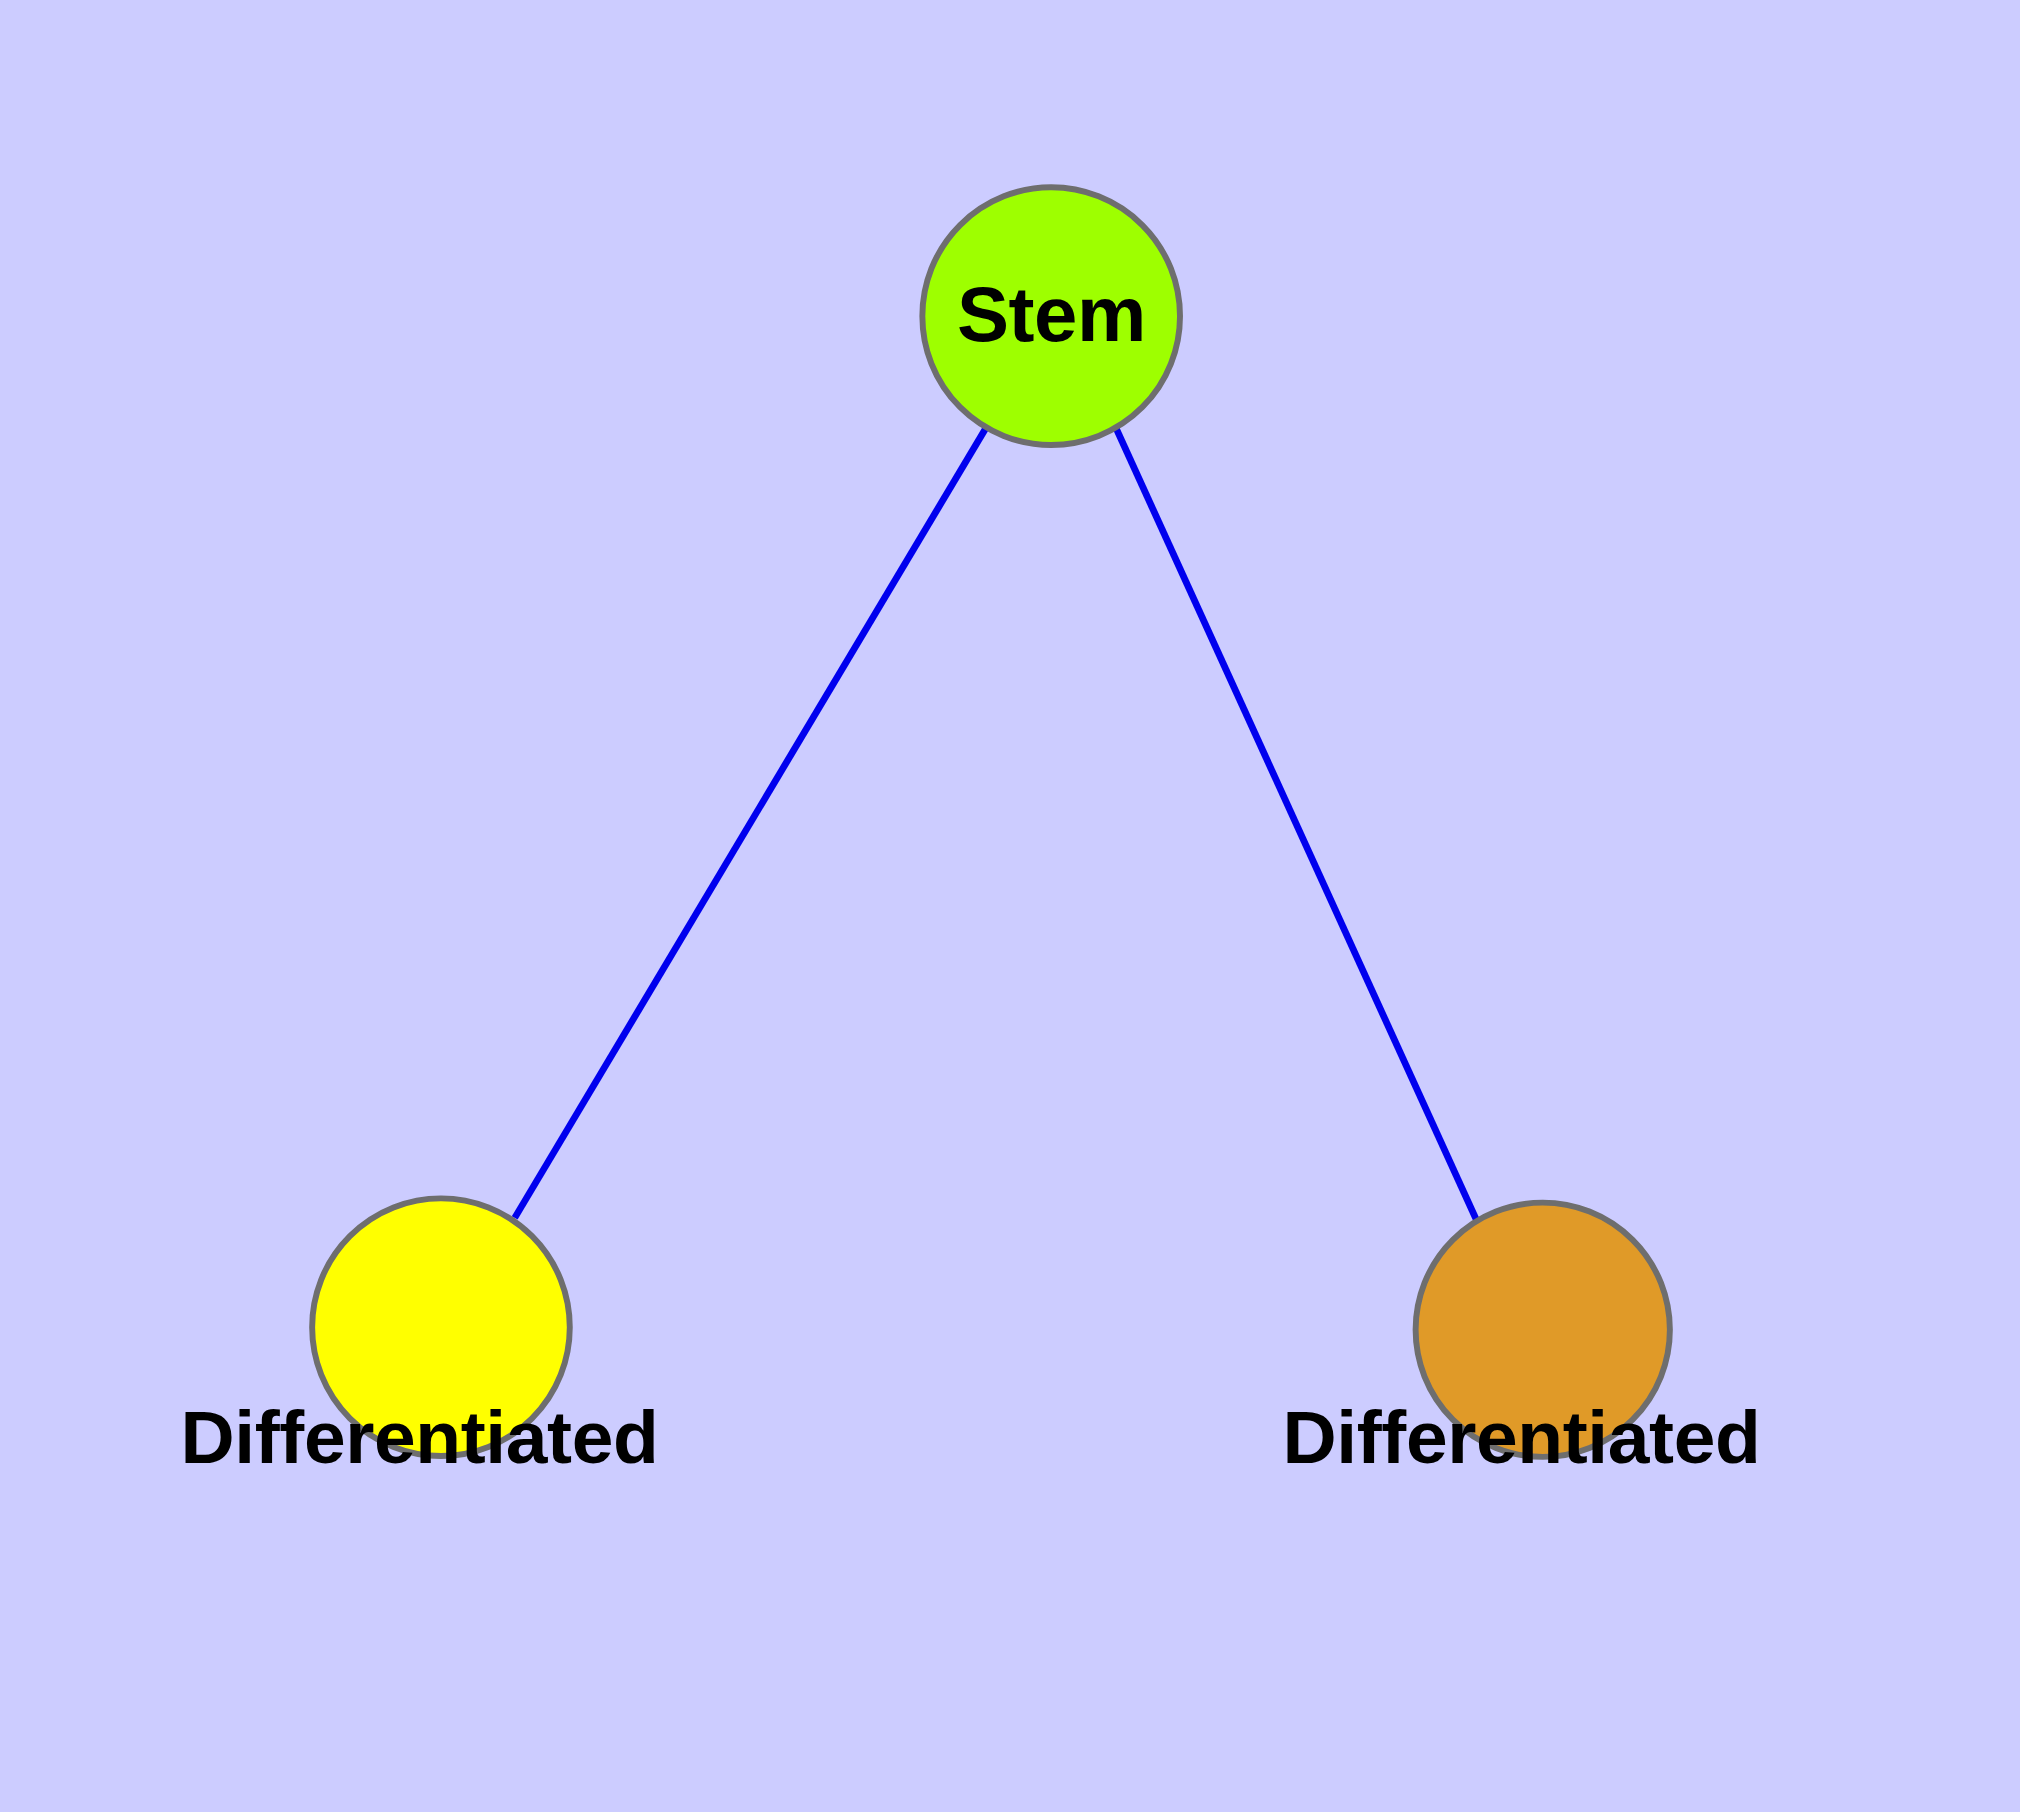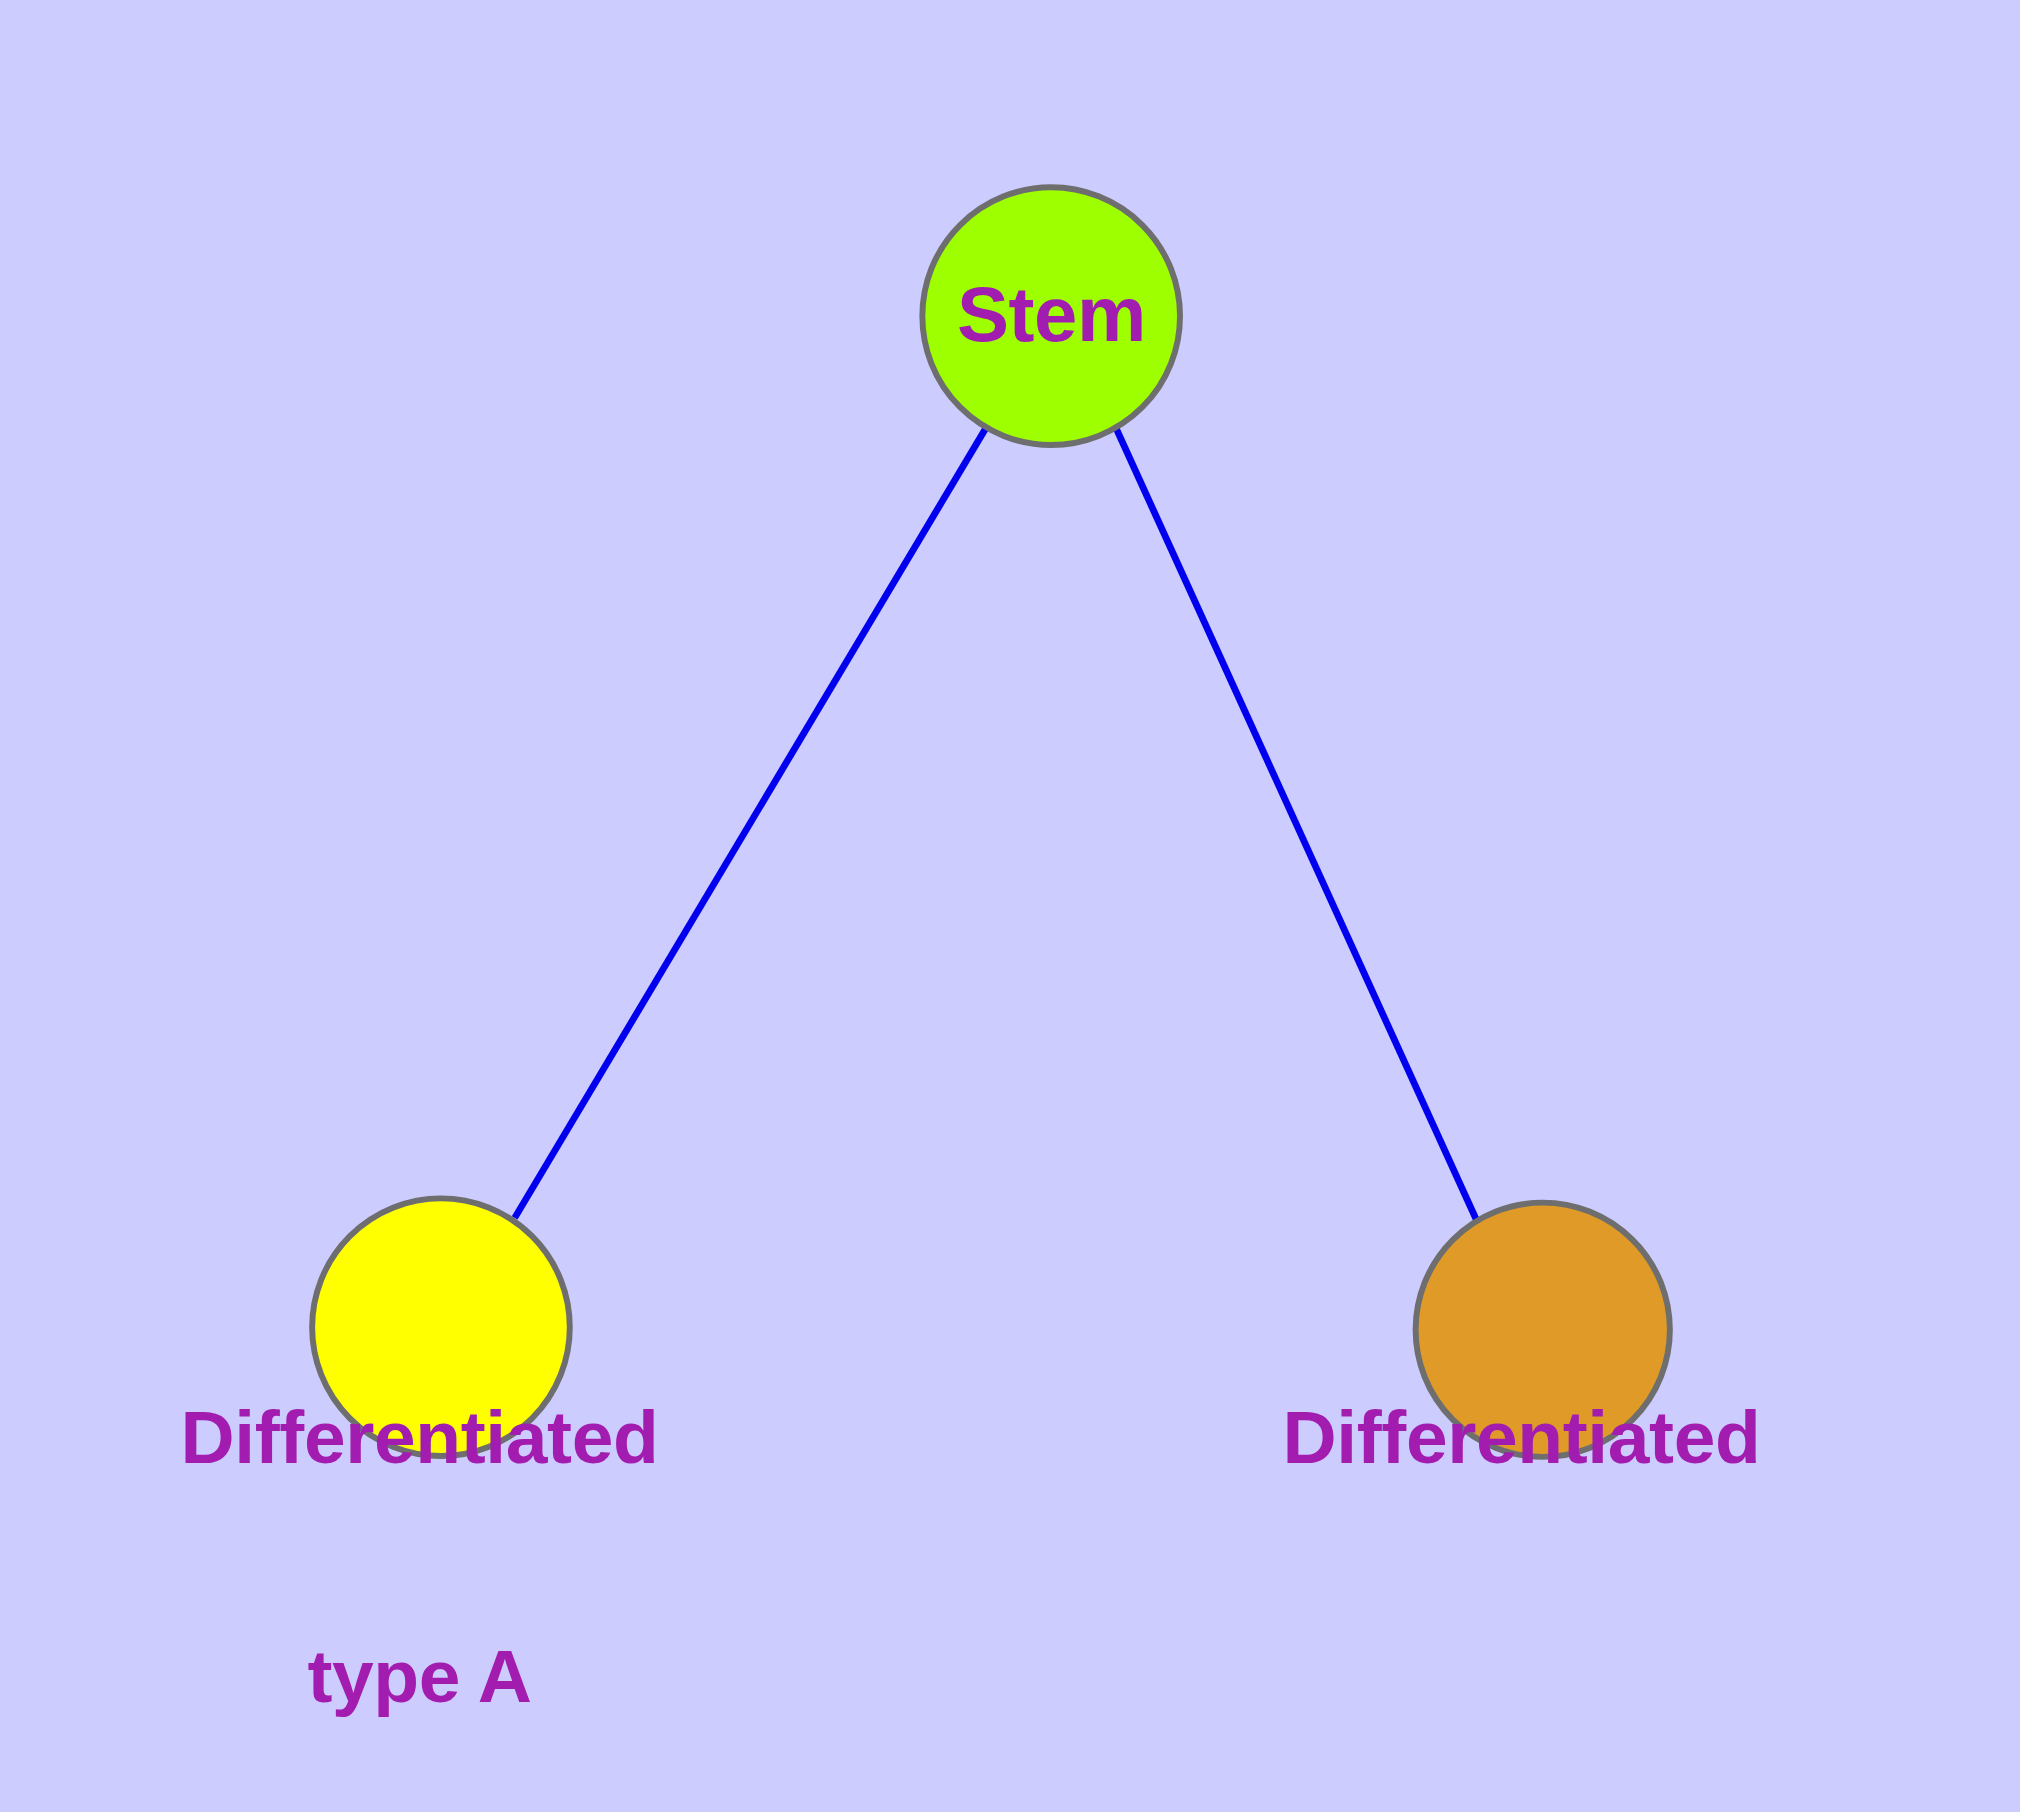--- a/index.html
+++ b/index.html
@@ -28,21 +28,21 @@
     stroke: #6e6e6e;
     stroke-width: 7;
   }
   .edge-line {
     stroke: #0000ee;
     stroke-width: 8;
     stroke-linecap: butt;
   }
   .node-label {
     position: absolute;
-    color: #a21caf;
+    color: #000000;
     font-weight: bold;
     text-align: center;
     white-space: pre;
     line-height: 1.06;
     letter-spacing: -0.4px;
     pointer-events: none;
     -webkit-font-smoothing: antialiased;
   }
   .label-stem {
     font-size: 78px;
@@ -77,21 +77,20 @@
 
     <circle class="node-circle" cx="520" cy="1566" r="152" fill="#ffff00" stroke="#6e6e6e" stroke-width="7"></circle>
     <circle class="node-circle" cx="1820" cy="1569" r="150" fill="#e09a28" stroke="#6e6e6e" stroke-width="7"></circle>
     <circle class="node-circle" cx="1240" cy="373" r="152" fill="#9eff00" stroke="#6e6e6e" stroke-width="7"></circle>
   </svg>
 
   <div class="node-label label-stem">Stem</div>
 
   <div class="node-label label-type-a">
     <div>Differentiated</div>
-    <div>type A</div>
   </div>
 
   <div class="node-label label-type-b">
     <div>Differentiated</div>
   </div>
 
 </div>
 
 
 </body></html>

